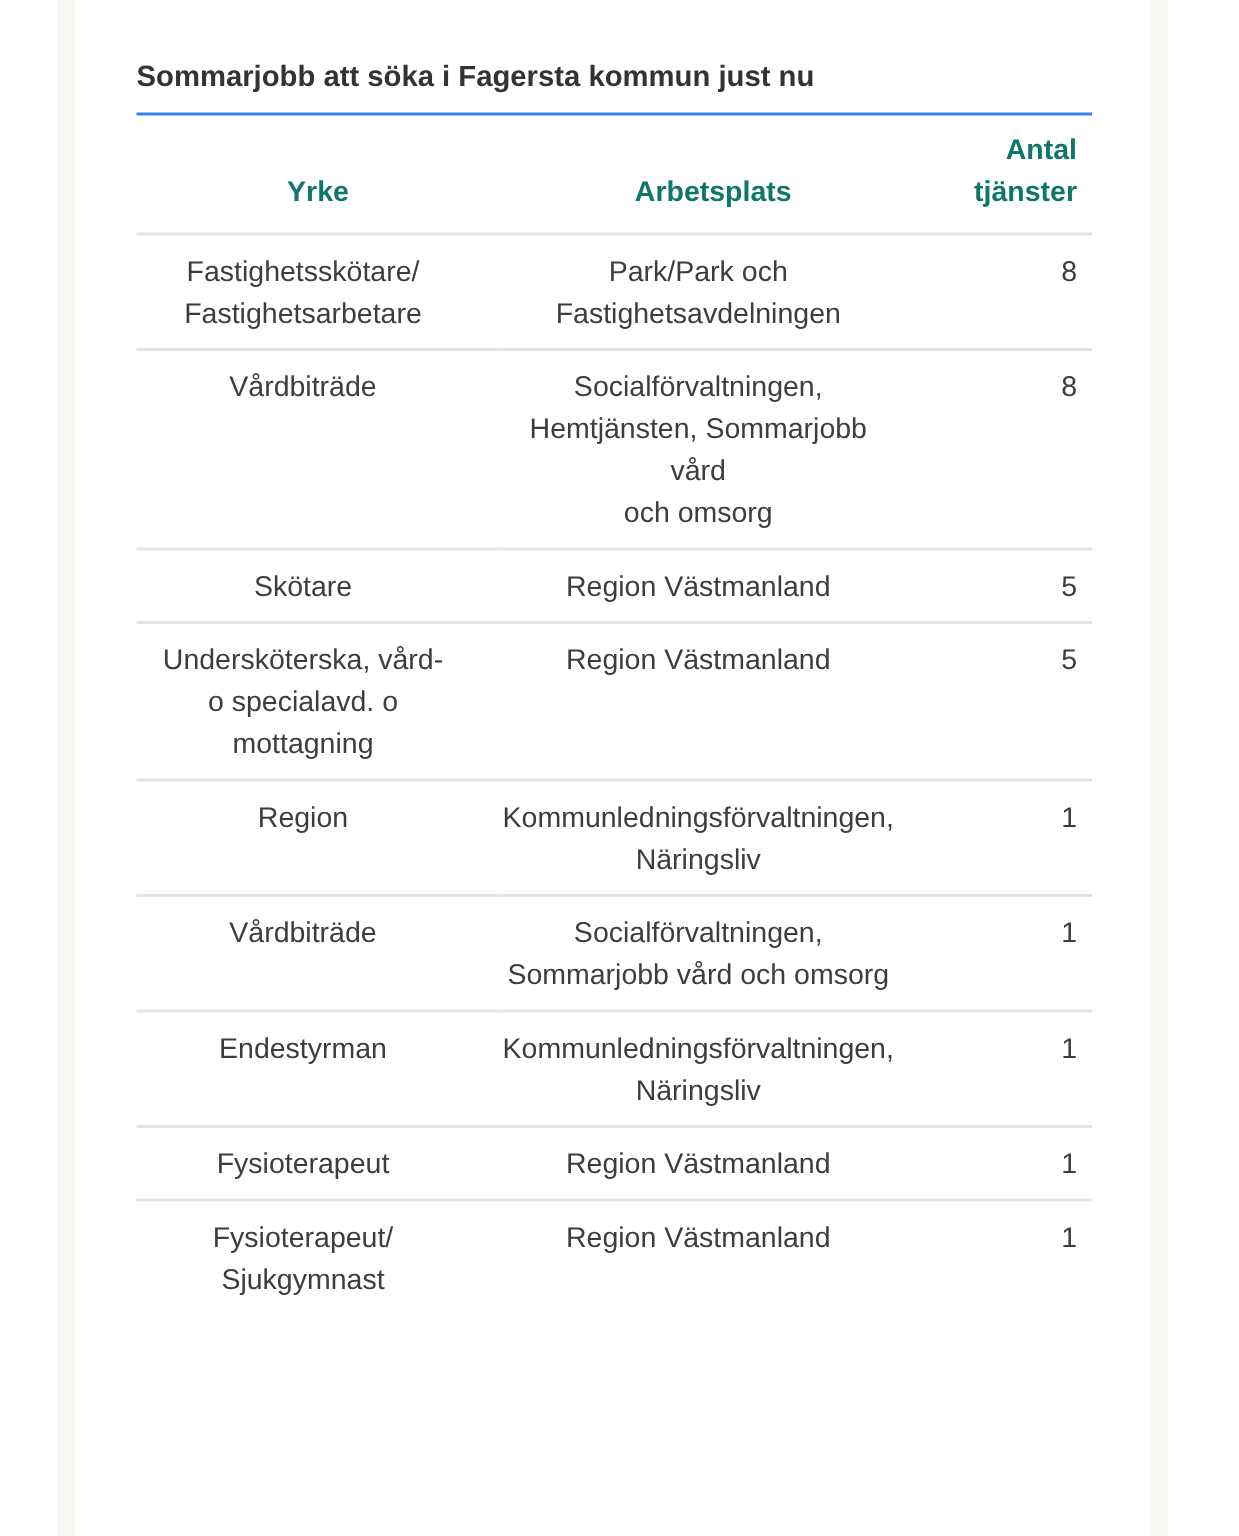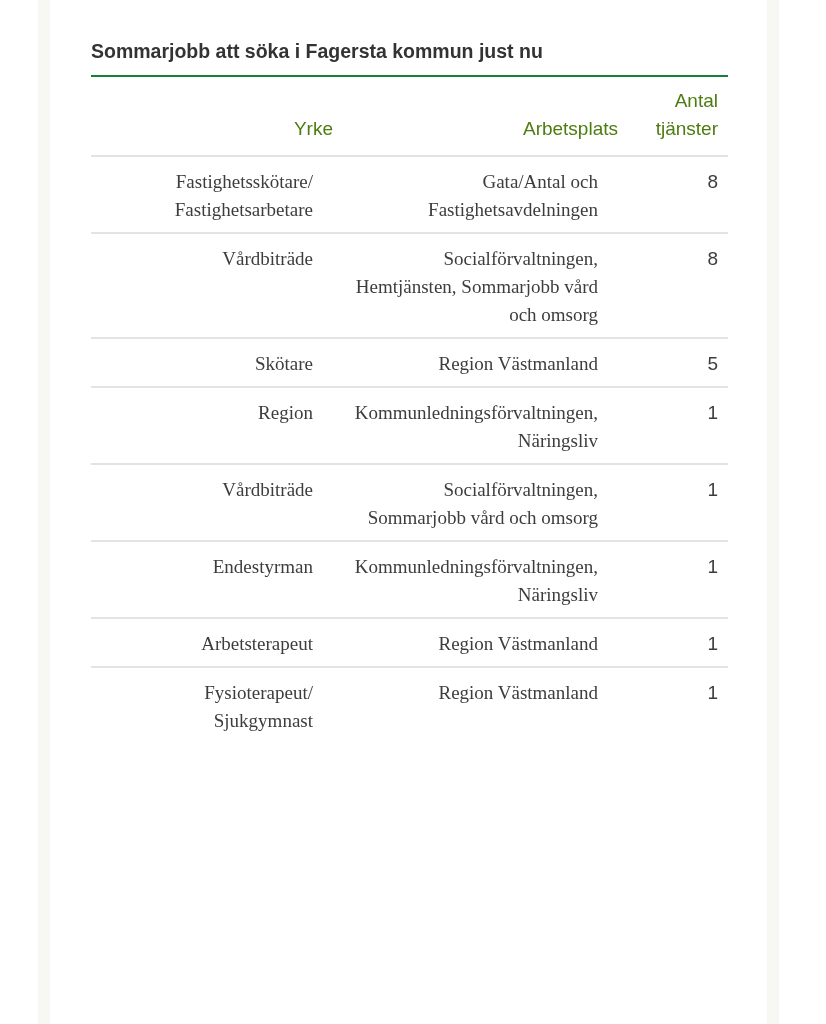--- a/index.html
+++ b/index.html
@@ -34,59 +34,58 @@
     width: 637px;
   }
 
   .title {
     margin: 40px 0 0 0;
     font-size: 19.5px;
     font-weight: bold;
     line-height: 23px;
     color: #333333;
     padding-bottom: 12px;
-    border-bottom: 2px solid #15803d;
+    border-bottom: 2px solid #3b82f6;
   }
 
   table.jobs-table {
     width: 100%;
     border-collapse: collapse;
     table-layout: fixed;
   }
   col.c-yrke        { width: 242px; }
   col.c-arbetsplats { width: 285px; }
   col.c-antal       { width: 110px; }
 
   .jobs-table th,
   .jobs-table td {
     font-size: 19px;
     line-height: 28px;
     white-space: pre-line;
-    text-align: right;
+    text-align: center;
     border-bottom: 2px solid #e3e3e1;
   }
   .jobs-table thead th {
     vertical-align: bottom;
-    font-weight: normal;
-    color: #4d7c0f;
+    font-weight: bold;
+    color: #0f766e;
     padding: 10px 0 12px 0;
   }
   .jobs-table tbody td {
     vertical-align: top;
     padding: 11px 0 8px 0;
   }
   .jobs-table th.num,
   .jobs-table td.num {
     text-align: right;
     padding-right: 10px;
   }
   .jobs-table td.cell-yrke,
   .jobs-table td.cell-arbetsplats {
     padding-right: 20px;
-    font-family: Liberation Serif, serif;
   }
   
   .jobs-table tbody tr:last-child td { border-bottom: none; }
 </style>
 </head>
 <body>
 
 <div class="edge-band edge-left"></div>
 <div class="edge-band edge-right"></div>
 
@@ -104,33 +103,40 @@
         <th>Yrke</th>
         <th>Arbetsplats</th>
         <th class="num">Antal
 tjänster</th>
       </tr>
     </thead>
     <tbody id="table-body">
         <tr>
           <td class="cell-yrke">Fastighetsskötare/
 Fastighetsarbetare</td>
-          <td class="cell-arbetsplats">Gata/Antal och
+          <td class="cell-arbetsplats">Park/Park och
 Fastighetsavdelningen</td>
           <td class="cell-antal num">8</td>
         </tr>
         <tr>
           <td class="cell-yrke">Vårdbiträde</td>
           <td class="cell-arbetsplats">Socialförvaltningen,
 Hemtjänsten, Sommarjobb vård
 och omsorg</td>
           <td class="cell-antal num">8</td>
         </tr>
         <tr>
           <td class="cell-yrke">Skötare</td>
+          <td class="cell-arbetsplats">Region Västmanland</td>
+          <td class="cell-antal num">5</td>
+        </tr>
+        <tr>
+          <td class="cell-yrke">Undersköterska, vård-
+o specialavd. o
+mottagning</td>
           <td class="cell-arbetsplats">Region Västmanland</td>
           <td class="cell-antal num">5</td>
         </tr>
         <tr>
           <td class="cell-yrke">Region</td>
           <td class="cell-arbetsplats">Kommunledningsförvaltningen,
 Näringsliv</td>
           <td class="cell-antal num">1</td>
         </tr>
         <tr>
@@ -139,21 +145,21 @@
 Sommarjobb vård och omsorg</td>
           <td class="cell-antal num">1</td>
         </tr>
         <tr>
           <td class="cell-yrke">Endestyrman</td>
           <td class="cell-arbetsplats">Kommunledningsförvaltningen,
 Näringsliv</td>
           <td class="cell-antal num">1</td>
         </tr>
         <tr>
-          <td class="cell-yrke">Arbetsterapeut</td>
+          <td class="cell-yrke">Fysioterapeut</td>
           <td class="cell-arbetsplats">Region Västmanland</td>
           <td class="cell-antal num">1</td>
         </tr>
         <tr>
           <td class="cell-yrke">Fysioterapeut/
 Sjukgymnast</td>
           <td class="cell-arbetsplats">Region Västmanland</td>
           <td class="cell-antal num">1</td>
         </tr>
       </tbody>

